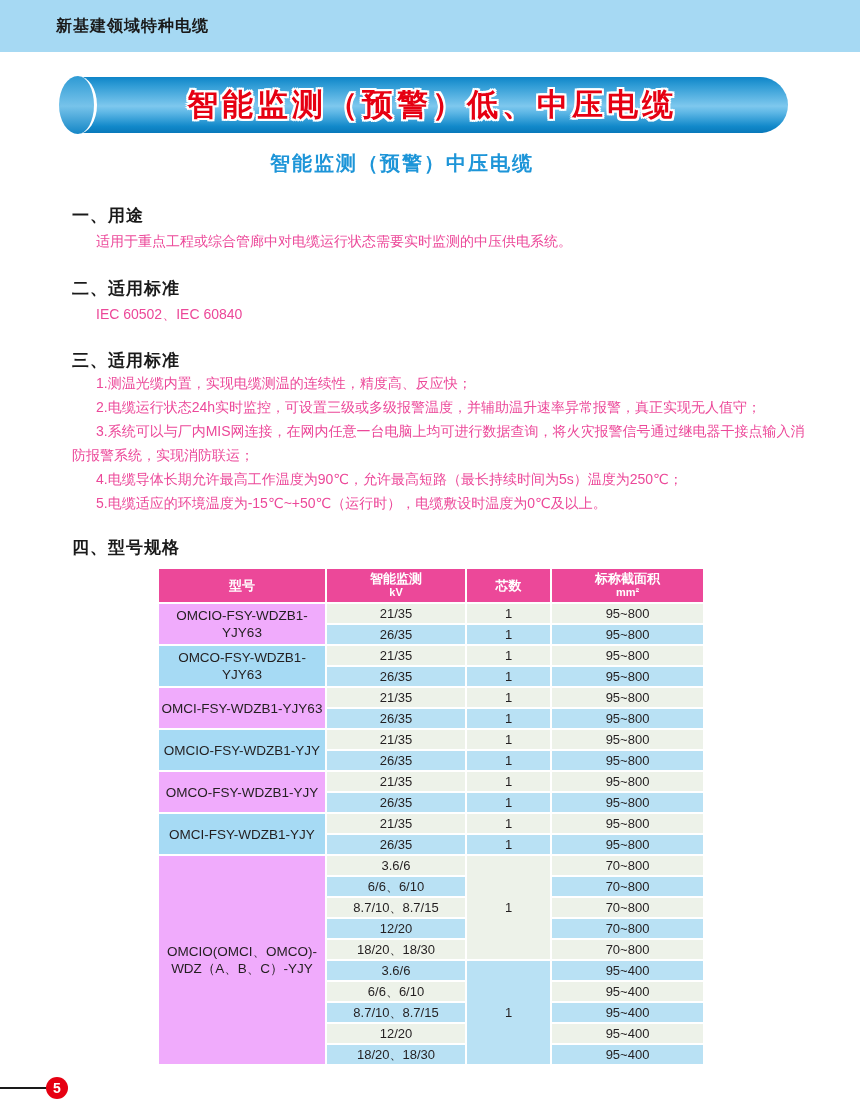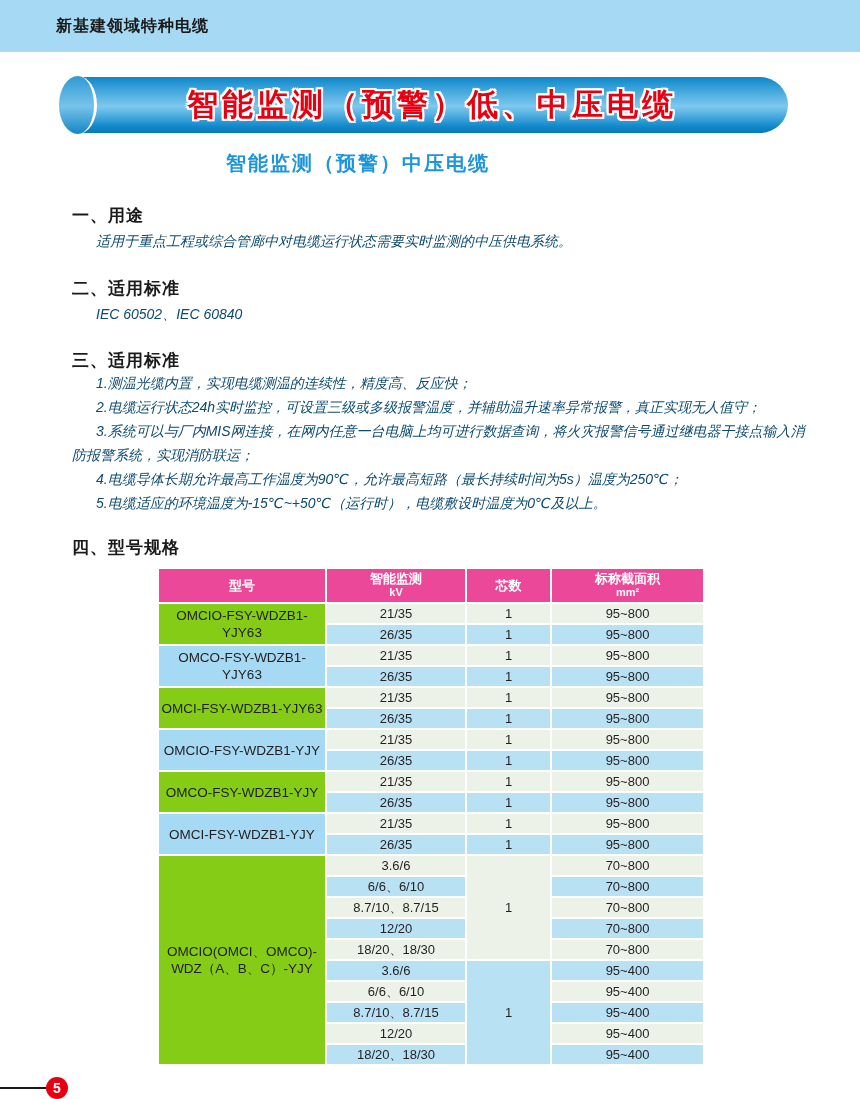--- a/index.html
+++ b/index.html
@@ -29,31 +29,30 @@
   .pipe-title{
     position:absolute;left:76px;top:77px;width:712px;height:56px;
     display:flex;align-items:center;justify-content:center;
     font-size:31px;font-weight:bold;letter-spacing:4px;color:#e60012;
     text-shadow:-2px 0 0 #fff,2px 0 0 #fff,0 -2px 0 #fff,0 2px 0 #fff,
                 -2px -2px 0 #fff,2px -2px 0 #fff,-2px 2px 0 #fff,2px 2px 0 #fff;
     white-space:nowrap;
   }
   .subtitle{
     position:absolute;left:0;top:150px;width:716px;text-align:center;
-    font-size:20px;font-weight:bold;letter-spacing:2px;color:#1d95d8;
+    font-size:20px;font-weight:bold;letter-spacing:2px;color:#1d95d8;padding-left:44px;
   }
   
   .sec-heading{
     position:absolute;left:72px;font-size:17px;font-weight:bold;color:#1a1a1a;
     letter-spacing:1px;white-space:nowrap;
   }
   .sec-body{
-    position:absolute;left:72px;width:737px;font-size:14px;color:#0c4a6e;
+    position:absolute;left:72px;width:737px;font-size:14px;color:#ec4899;
     line-height:24px;
-    font-style:italic;
   }
   .indent{text-indent:24px;}
   #h-usage{top:204px;}   #p-usage{top:229px;}
   #h-std{top:277px;}     #p-std{top:302px;}
   #h-feat{top:349px;}    #feat-list{top:371px;}
   #h-models{top:536px;}
   .feat-item{text-indent:24px;}
   
   .spec-table{
     position:absolute;left:157px;top:567px;border-collapse:collapse;
@@ -68,21 +67,21 @@
     line-height:14px;
   }
   .spec-table th .unit{font-size:11px;font-weight:bold;line-height:13px;}
   .spec-table td{height:19px;line-height:17px;color:#231f20;}
   .c-model{width:168px;}
   .c-volt{width:140px;}
   .c-core{width:85px;}
   .c-area{width:153px;}
   .row-even{background:#edf2e9;}
   .row-odd{background:#b9e1f4;}
-  .g-even{background:#84cc16;margin-top:24px;}
+  .g-even{background:#f0abfc;margin-top:24px;}
   .g-odd{background:#a6daf4;}
   .model-cell{font-size:13.5px;line-height:19px;}
   
   .pageno-line{position:absolute;left:0;top:1087px;width:48px;height:2px;background:#1a1a1a;}
   .pageno-badge{
     position:absolute;left:46px;top:1077px;width:22px;height:22px;border-radius:50%;
     background:#e60012;color:#ffffff;font-size:14px;font-weight:bold;
     display:flex;align-items:center;justify-content:center;
   }
 </style>

